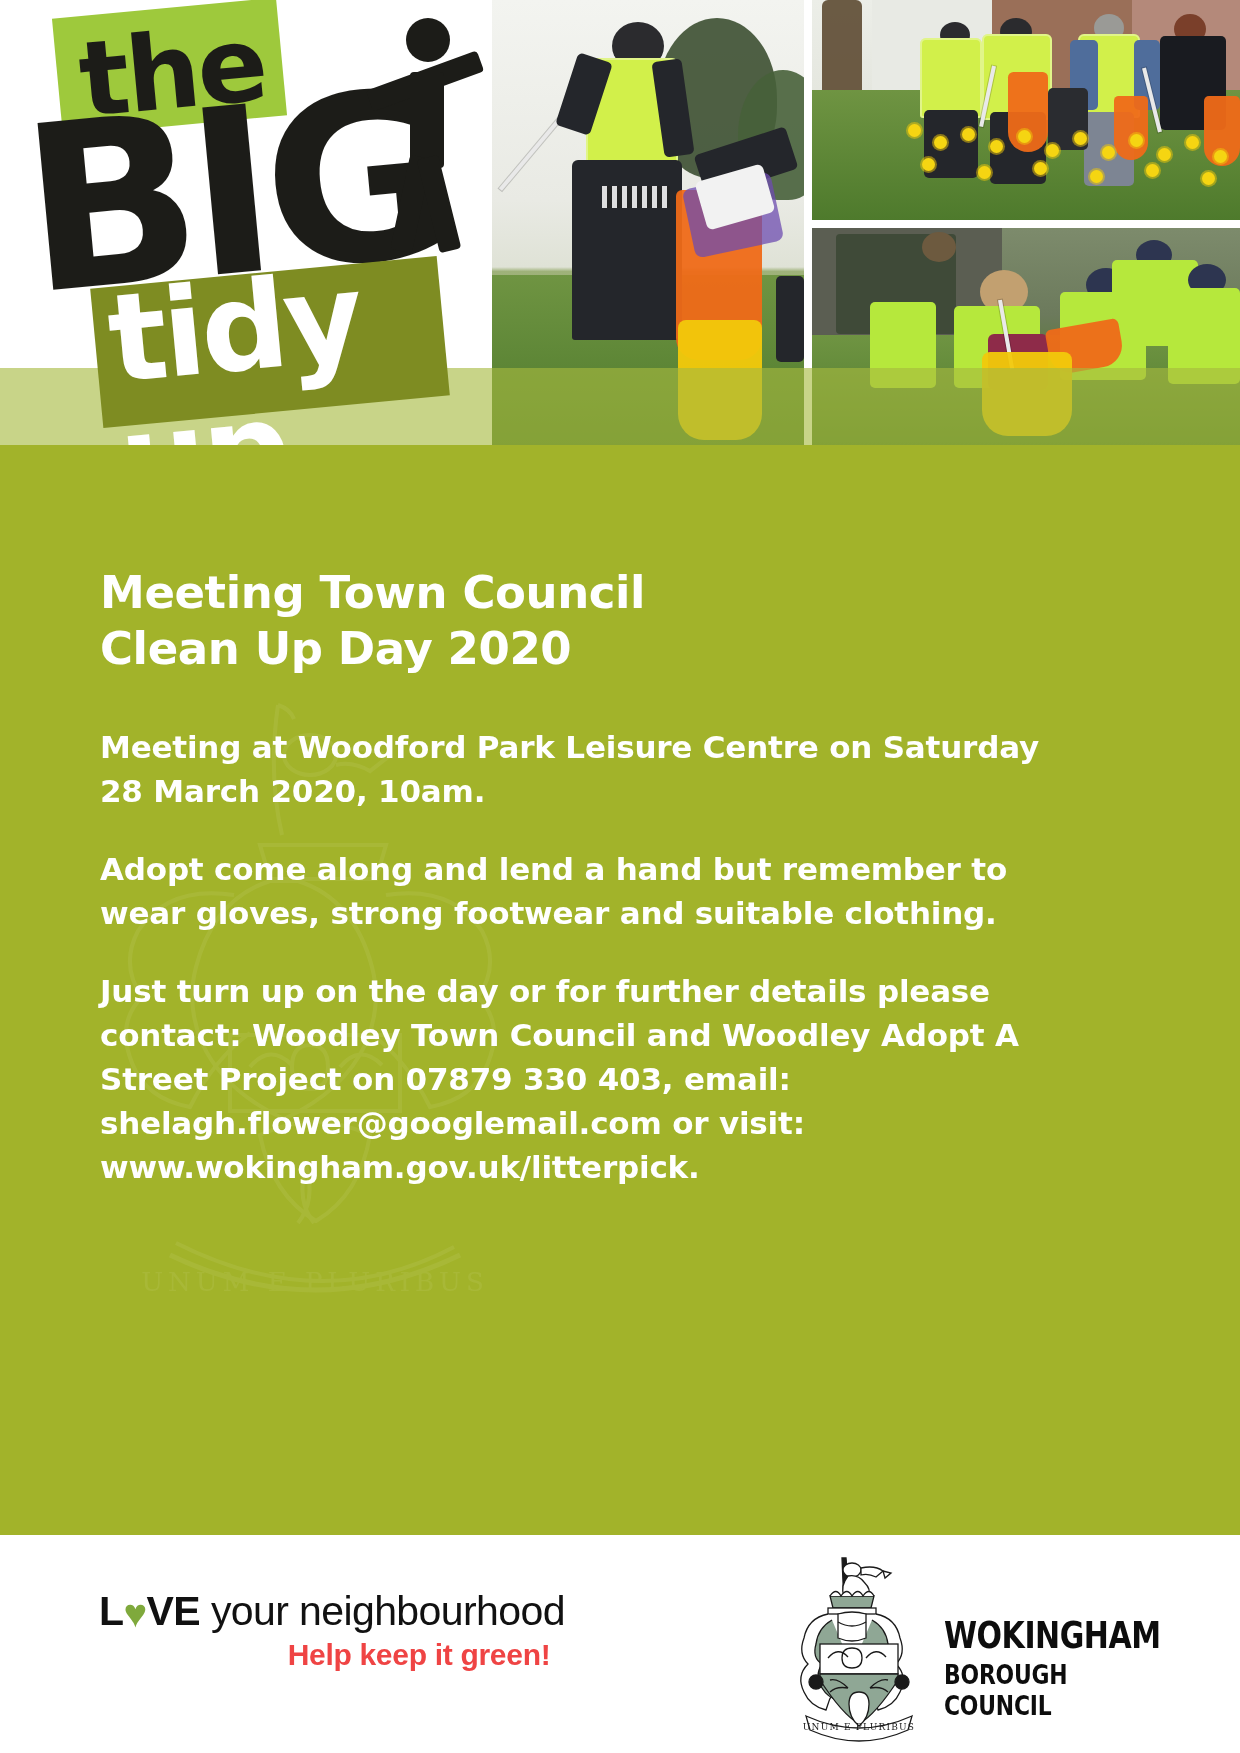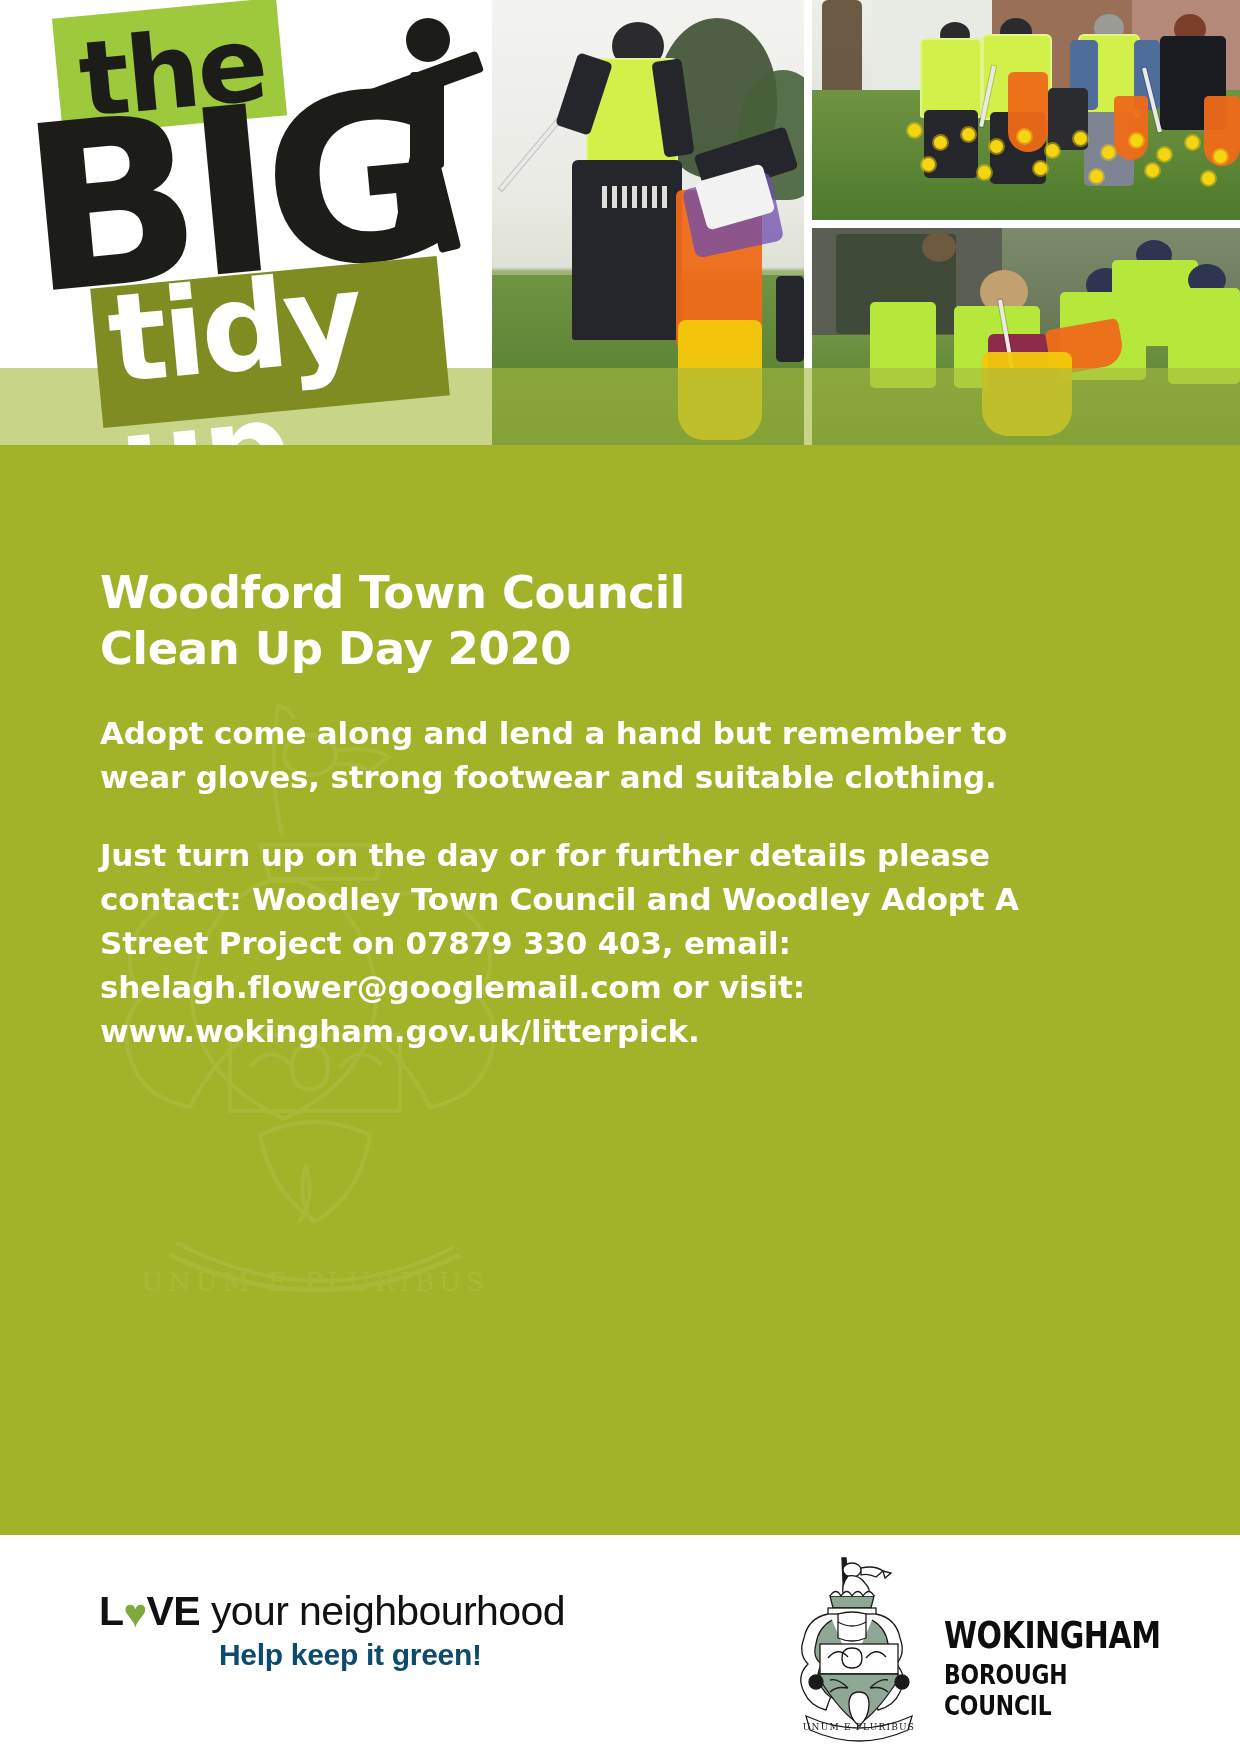--- a/index.html
+++ b/index.html
@@ -115,22 +115,22 @@
 
   .lyn { position:absolute; left:68px; top:58px; width:520px;margin-left:31px; }
   .lyn-l1 {
     font-size:41px; line-height:46px; color:#111; letter-spacing:-.6px;
     font-family:"Liberation Sans", sans-serif;
   }
   .lyn-l1 b { font-weight:bold; }
   .heart { display:inline-block; color:#7fa93c; font-size:40px; line-height:40px;
            transform:translateY(2px); }
   .lyn-l2 {
-    margin-top:4px; text-align:left; padding-left:120px;
-    font-size:30px; font-weight:bold; color:#0c4a6e; letter-spacing:-.3px;
+    margin-top:4px; text-align:center; padding-left:120px;
+    font-size:30px; font-weight:bold; color:#ef4444; letter-spacing:-.3px;
     font-family:"Liberation Sans", sans-serif;
   }
 
   .wbc { position:absolute; left:700px; top:12px; width:500px; height:205px; }
   .wbc-crest { position:absolute; left:90px; top:10px; width:140px; height:190px; }
   .wbc-txt { position:absolute; left:244px; top:72px; }
   .wbc-t1 {
     font-size:37px; font-weight:bold; color:#0d0d0d; letter-spacing:-.5px;
     font-family:"DejaVu Sans Condensed","Liberation Sans", sans-serif;
     transform:scaleX(.9); transform-origin:left center;
@@ -281,24 +281,25 @@
       <path d="M150 440 q54 -26 110 0 q-10 60 -54 86 q-44 -26 -56 -86 z"></path>
       <path d="M196 470 q-10 36 8 58 M196 470 q10 36 -8 58"></path>
       <path d="M60 560 q146 70 290 0" stroke-width="5"></path>
       <path d="M66 548 q146 74 278 4"></path>
     </g>
     <text x="205" y="596" text-anchor="middle" fill="#cfd98a" font-family="DejaVu Serif, serif" font-size="26" letter-spacing="5">UNUM E PLURIBUS</text>
   </svg>
 
   <div class="panel-inner">
     <div class="h1">
-      <div>Woodford Town Council</div>
+      <div>Meeting Town Council</div>
       <div class="l2">Clean Up Day 2020</div>
     </div>
 
+    <div class="p first">Meeting at Woodford Park Leisure Centre on Saturday 28 March 2020, 10am.</div>
     <div class="p">Adopt come along and lend a hand but remember to wear gloves, strong footwear and suitable clothing.</div>
     <div class="p">Just turn up on the day or for further details please contact: Woodley Town Council and Woodley Adopt A Street Project on 07879 330 403, email: shelagh.flower@googlemail.com or visit: www.wokingham.gov.uk/litterpick.</div>
   </div>
 </div>
 
 <div class="footer">
   <div class="footer-rule"></div>
 
   <div class="lyn">
     <div class="lyn-l1"><b>L</b><span class="heart">♥</span><b>VE</b><span> your neighbourhood</span></div>

